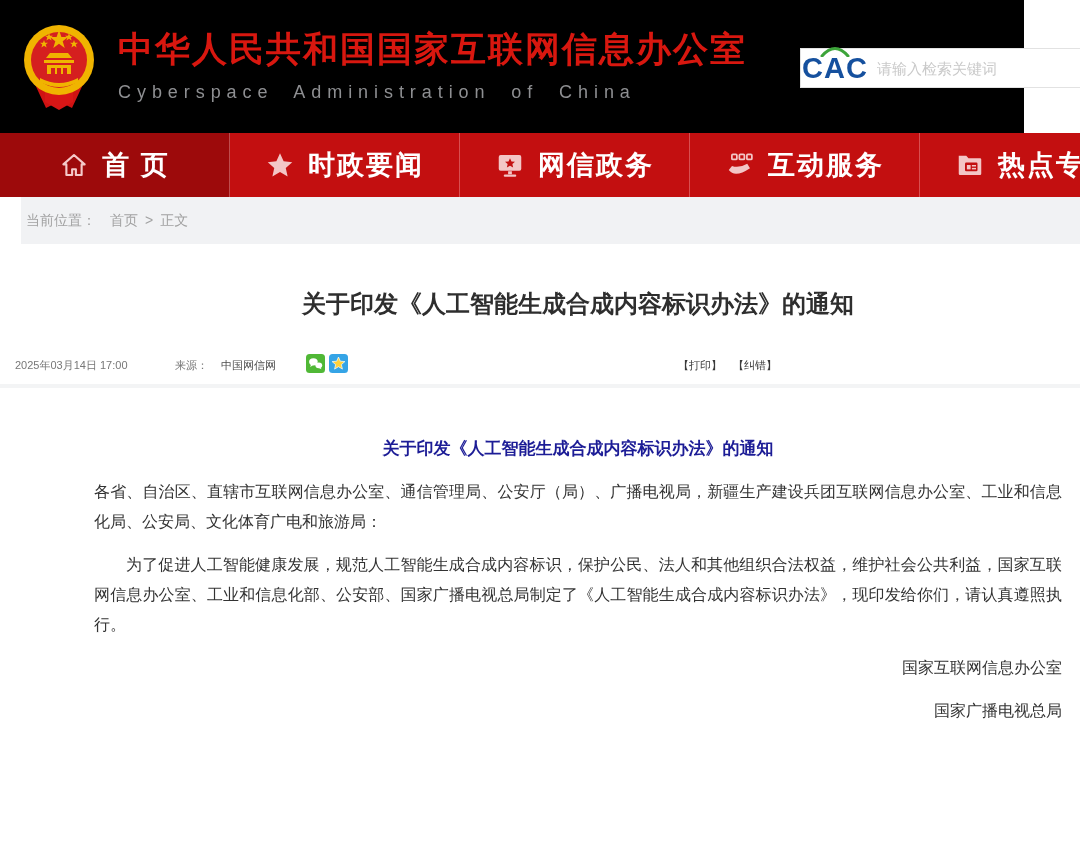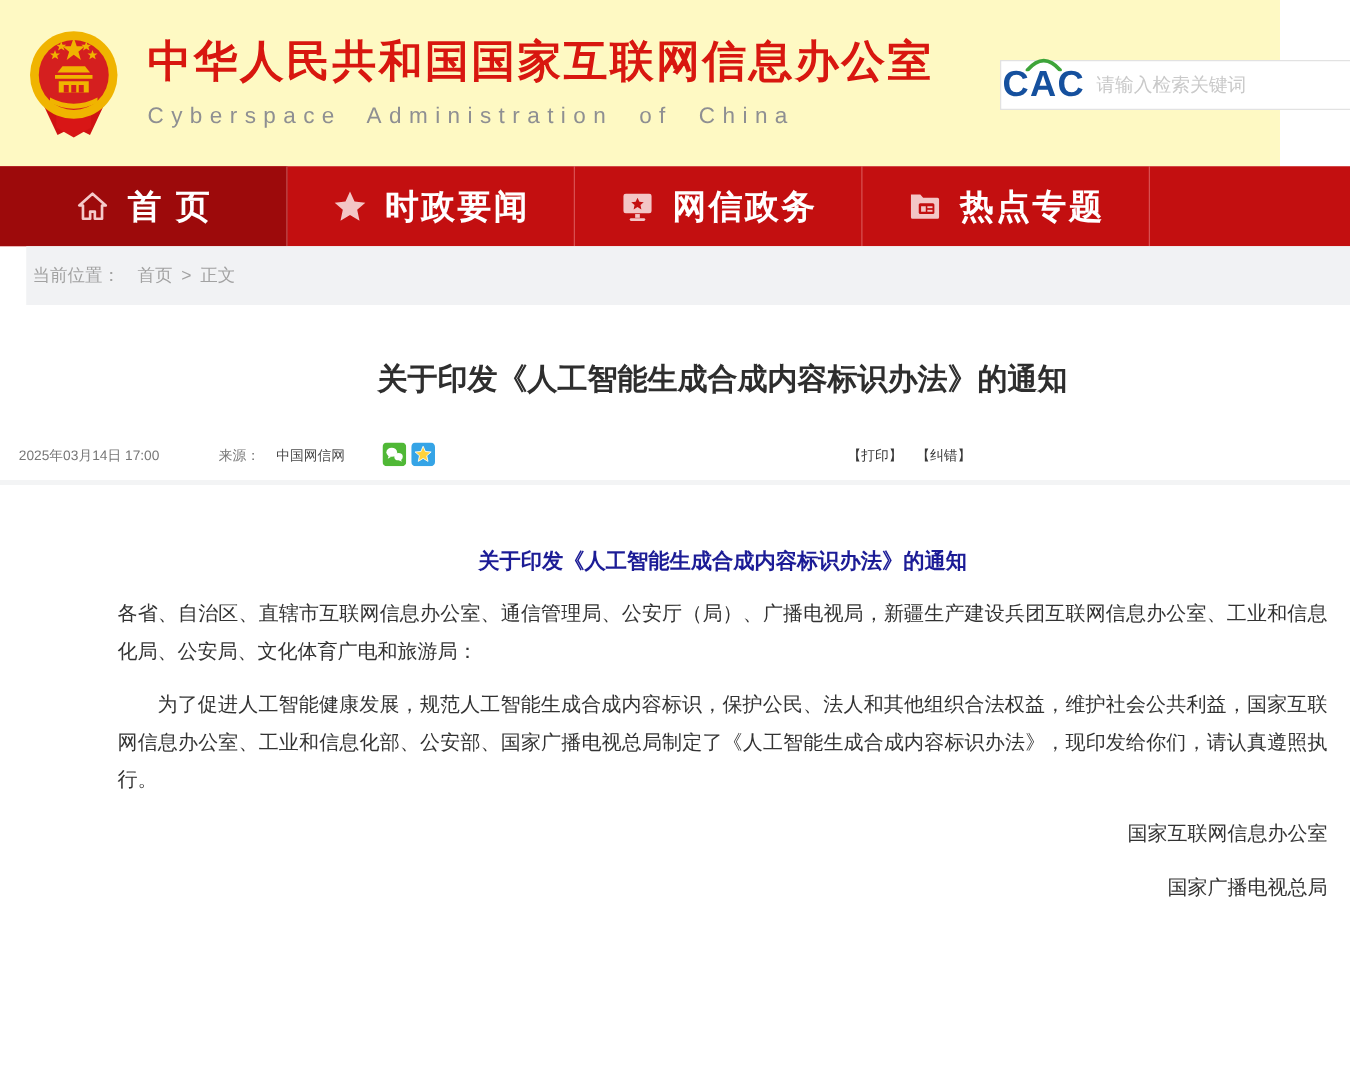--- a/index.html
+++ b/index.html
@@ -2,21 +2,21 @@
 <html><head>
 <meta charset="utf-8">
 <style>
   * { margin:0; padding:0; box-sizing:border-box; }
   html,body { width:1080px; height:864px; }
   body {
     position:relative; overflow:hidden; background:#fff;
     font-family:"Liberation Sans","DejaVu Sans",sans-serif;
   }
   
-  .header { position:absolute; top:0; left:0; width:1024px; height:133px; background:#fef9c3; }
+  .header { position:absolute; top:0; left:0; width:1024px; height:133px; background:#000000; }
   .emblem { position:absolute; left:20px; top:18px; width:78px; height:98px; }
   .site-titles { position:absolute; left:118px; top:26px; }
   .site-title-zh { font-size:35px; font-weight:bold; color:#d8170f; letter-spacing:2px; white-space:nowrap; }
   .site-title-en { margin-top:9px; font-size:18px; color:#8e8f92; letter-spacing:0.33em; word-spacing:0.55em; white-space:nowrap; }
   .searchbox {
     position:absolute; left:800px; top:48px; width:300px; height:40px;
     background:#fff; border:1px solid #e2e2e2; display:flex; align-items:center;
   }
   .cac-logo { position:relative; width:68px; text-align:center; flex:none; }
   .cac-text { font-weight:bold; font-size:29px; color:#15509e; letter-spacing:1px; line-height:1; }
@@ -116,20 +116,29 @@
     <svg class="nav-icon" viewBox="0 0 24 24">
       <rect x="3" y="4" width="18" height="12.5" rx="1.5" fill="#f3c6c6"></rect>
       <polygon points="12,6.5 13.2,9.1 16,9.4 13.9,11.2 14.5,14 12,12.5 9.5,14 10.1,11.2 8,9.4 10.8,9.1" fill="#c30f10"></polygon>
       <rect x="10.5" y="17" width="3" height="2.4" fill="#f3c6c6"></rect>
       <rect x="7" y="19.6" width="10" height="1.8" rx="0.9" fill="#f3c6c6"></rect>
     </svg>
     <span>网信政务</span>
   </div>
   <div class="nav-item">
     <svg class="nav-icon" viewBox="0 0 24 24">
+      <rect x="5.5" y="3.5" width="4" height="4" rx="0.8" fill="none" stroke="#f3c6c6" stroke-width="1.4"></rect>
+      <rect x="11.5" y="3.5" width="4" height="4" rx="0.8" fill="none" stroke="#f3c6c6" stroke-width="1.4"></rect>
+      <rect x="17.5" y="3.5" width="4" height="4" rx="0.8" fill="none" stroke="#f3c6c6" stroke-width="1.4"></rect>
+      <path d="M3 16 q5 6.5 17 -1.5 l-2.2 -3.6 q-7 4 -12.2 1.8 z" fill="#f3c6c6"></path>
+    </svg>
+    <span>互动服务</span>
+  </div>
+  <div class="nav-item">
+    <svg class="nav-icon" viewBox="0 0 24 24">
       <path d="M3 4.5 h6 l1.8 2 H20 a1 1 0 0 1 1 1 V19 a1 1 0 0 1 -1 1 H4 a1 1 0 0 1 -1 -1 Z" fill="#f3c6c6"></path>
       <rect x="8" y="10" width="10" height="7" rx="1" fill="#c30f10"></rect>
       <rect x="13.5" y="12" width="3.3" height="1.2" fill="#f3c6c6"></rect>
       <rect x="13.5" y="14.3" width="3.3" height="1.2" fill="#f3c6c6"></rect>
       <rect x="9.5" y="12" width="3" height="3.5" fill="#f3c6c6"></rect>
     </svg>
     <span>热点专题</span>
   </div>
 </div>
 

